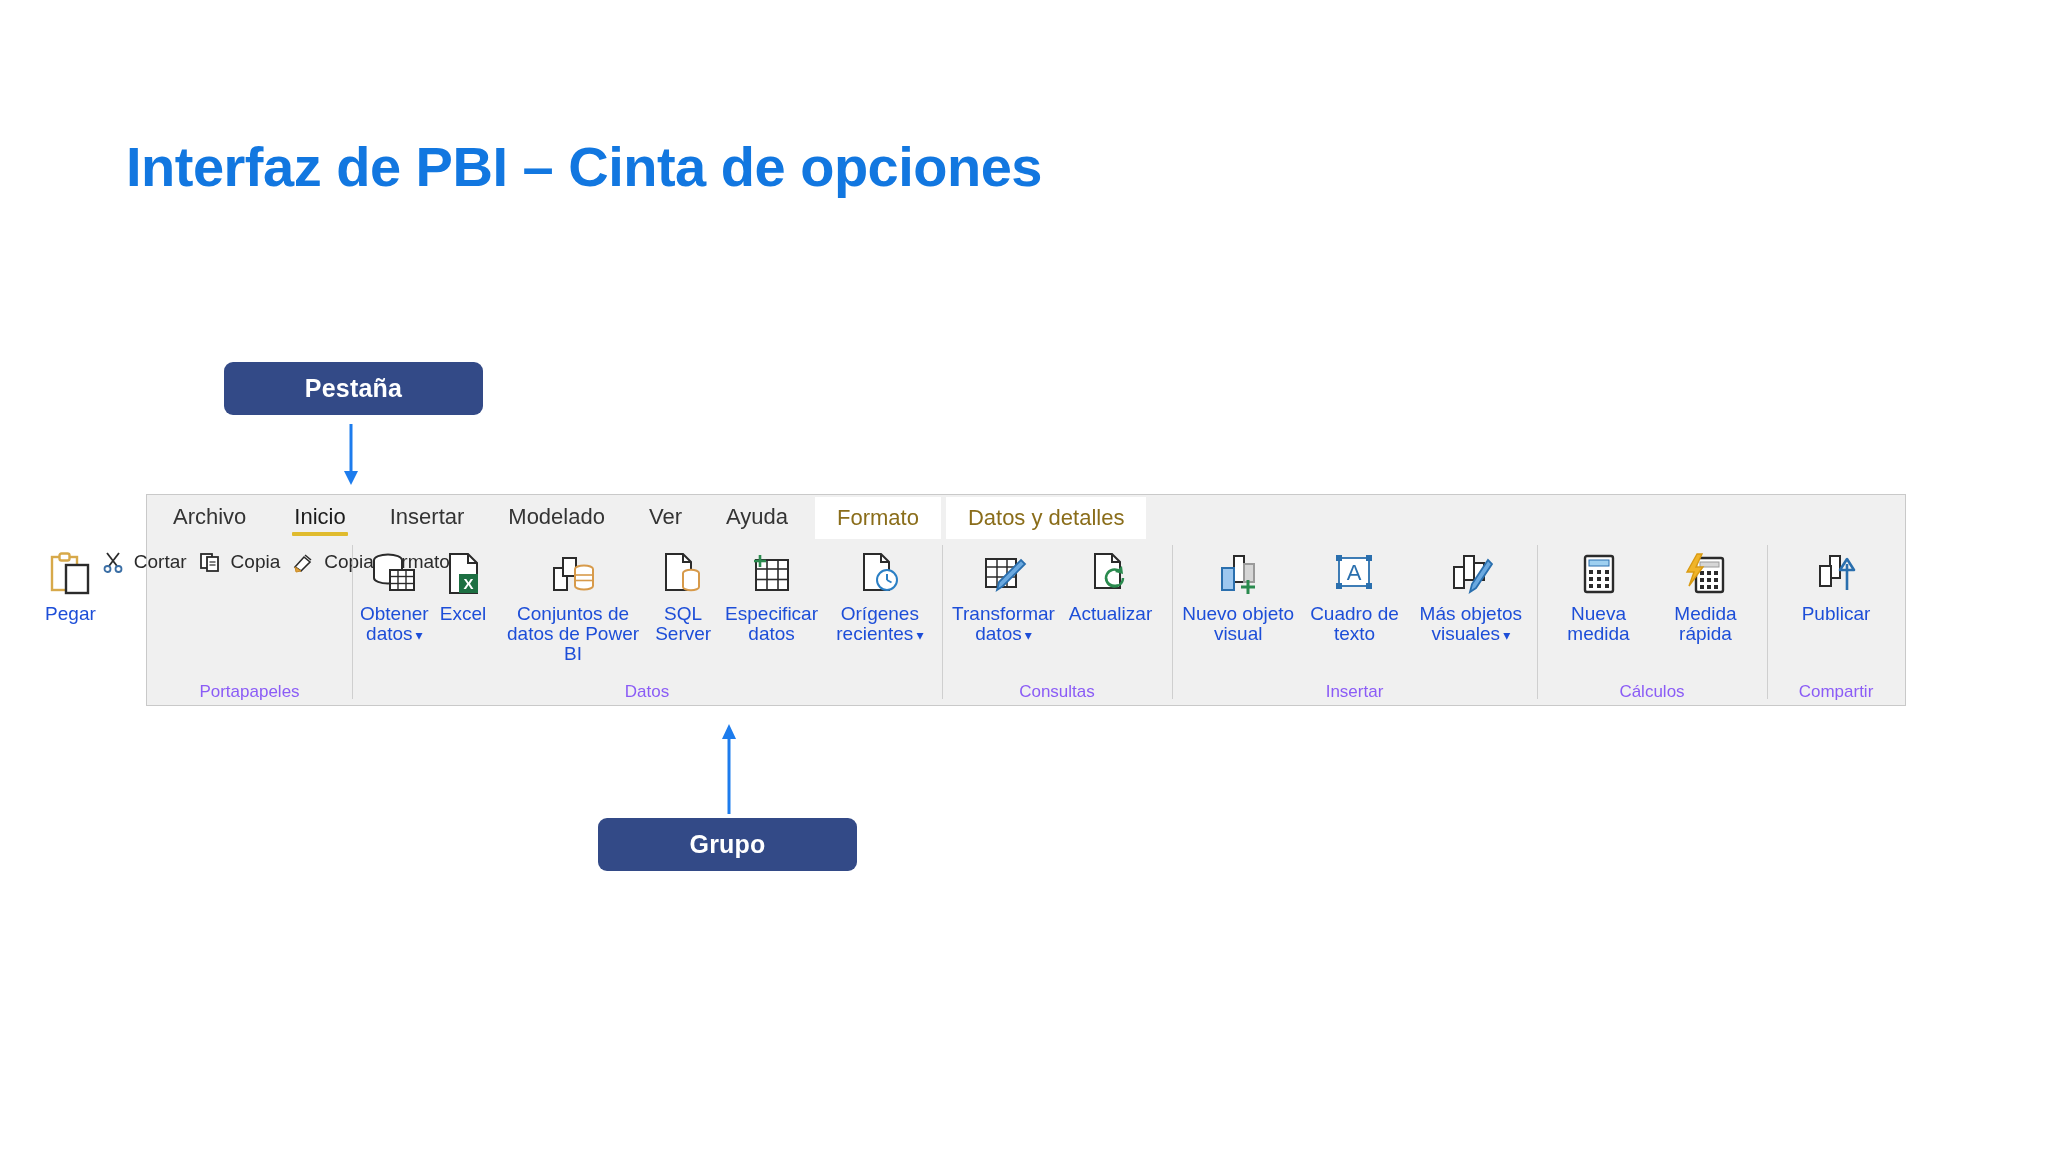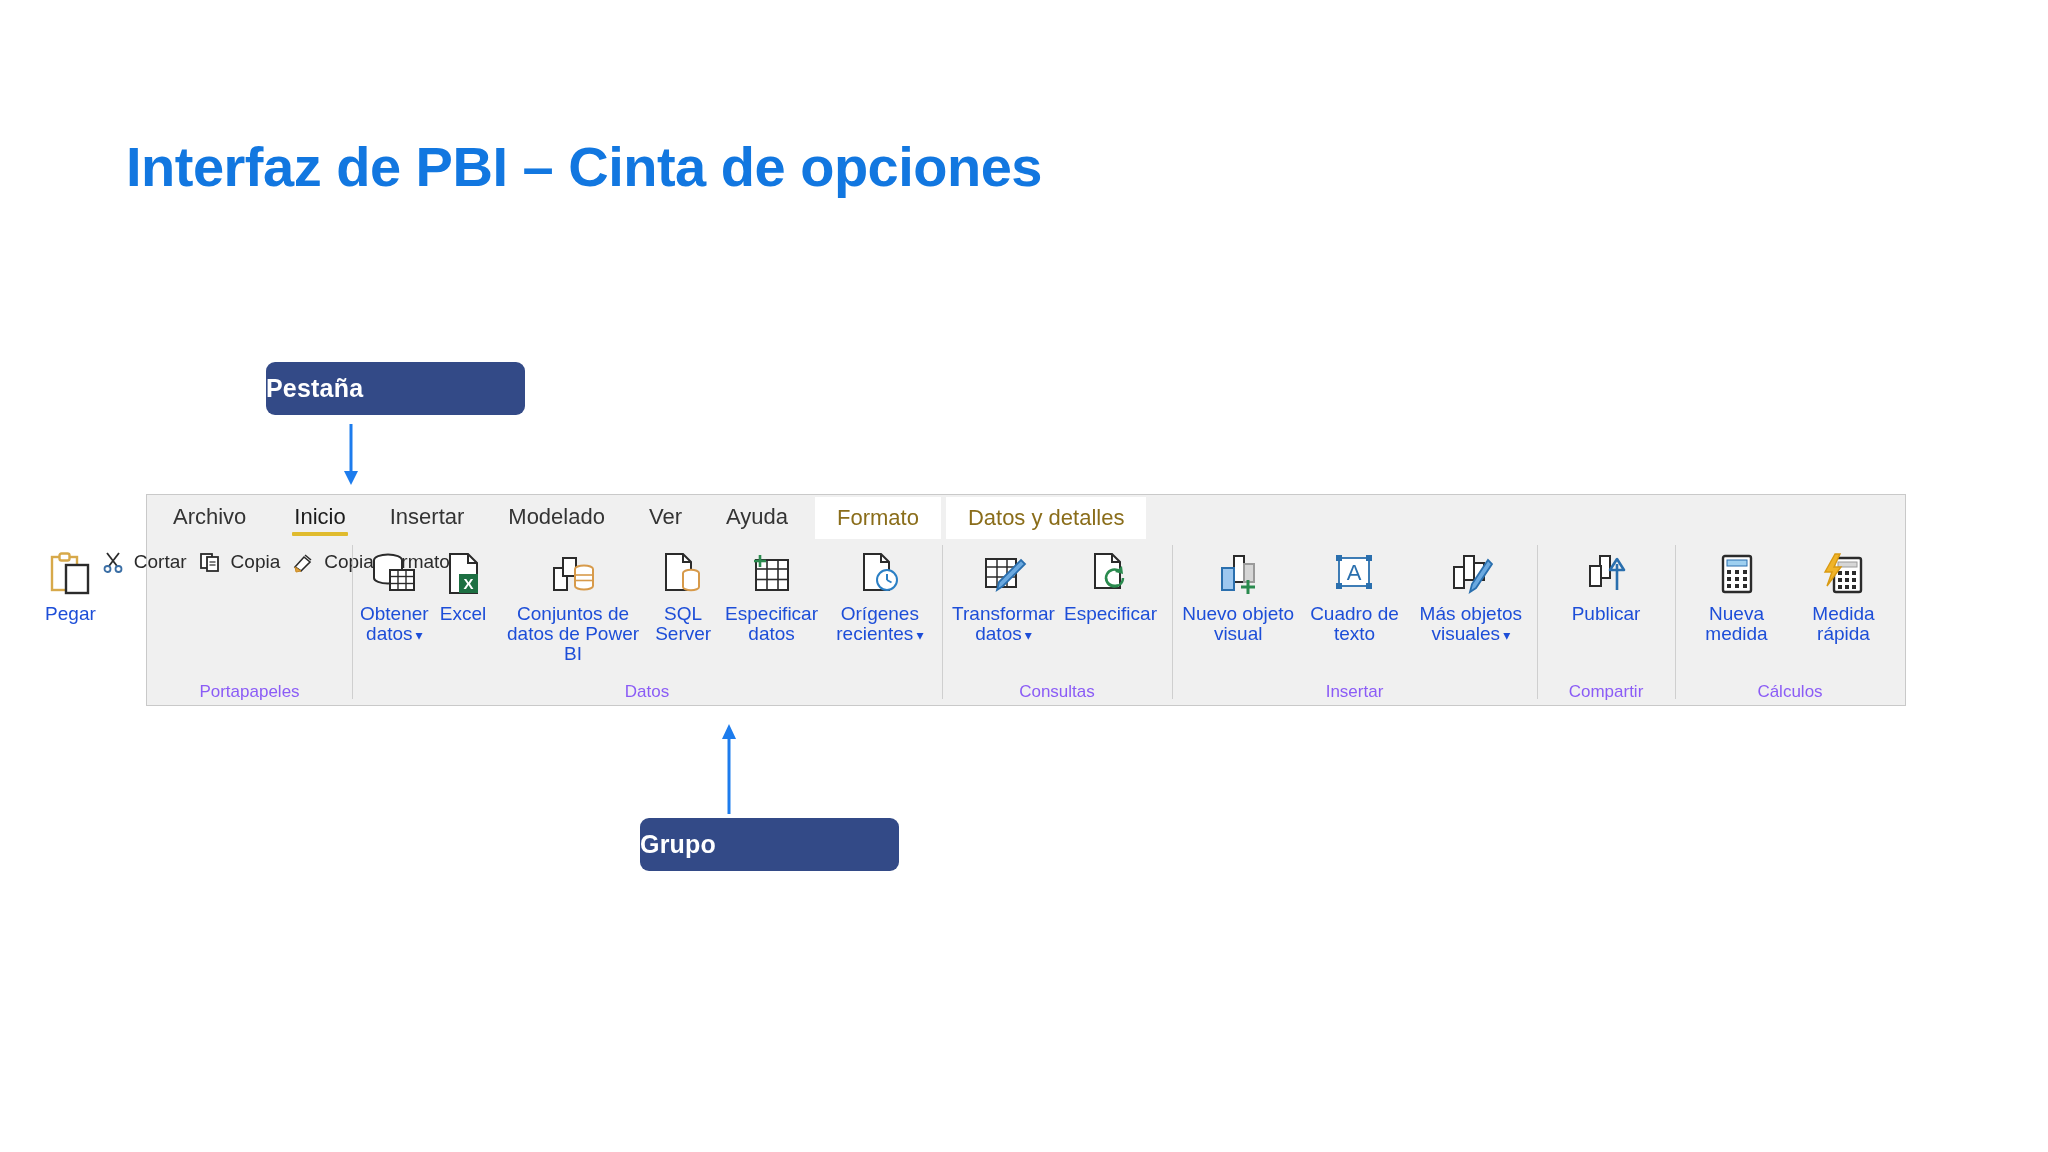--- a/index.html
+++ b/index.html
@@ -25,23 +25,22 @@
   
   .callout {
     position: absolute;
     background: #334a87;
     color: #ffffff;
     border-radius: 9px;
     font-size: 25px;
     font-weight: bold;
     display: flex;
     align-items: center;
-    justify-content: flex-start;
+    justify-content: center;
     letter-spacing: 0.2px;
-    margin-left: 42px;
   }
   #callout-pestana { left: 224px; top: 362px; width: 259px; height: 53px; }
   #callout-grupo   { left: 598px; top: 818px; width: 259px; height: 53px; }
 
   .arrow { position: absolute; }
   .arrow svg { display: block; overflow: visible; }
 
   
   .ribbon {
     position: absolute;
@@ -355,21 +354,21 @@
           <div class="big-btn w-med">
             <span class="glyph">
               <svg width="44" height="44" viewBox="0 0 44 44">
                 <path d="M6 2 H23 L31 10 V36 H6 Z" fill="#fff" stroke="#2b2b2b" stroke-width="2"></path>
                 <path d="M23 2 V10 H31" fill="none" stroke="#2b2b2b" stroke-width="2"></path>
                 <path d="M34 26 a8.5 8.5 0 1 1 -3.2 -6.6" fill="none" stroke="#2a8a4e" stroke-width="2.4"></path>
                 <polygon points="33,14 34,22 26,20" fill="#2a8a4e"></polygon>
                 <path d="M17 26 a8.5 8.5 0 0 0 12 7" fill="none" stroke="#2a8a4e" stroke-width="2.4"></path>
               </svg>
             </span>
-            <span class="lbl">Especificar</span>
+            <span class="lbl">Actualizar</span>
           </div>
         </div>
         <div class="group-label">Consultas</div>
       </div>
 
       <div class="group" style="width:365px;">
         <div class="group-body">
           <div class="big-btn w-med">
             <span class="glyph">
               <svg width="46" height="44" viewBox="0 0 46 44">
@@ -401,37 +400,20 @@
                 <rect x="16" y="4" width="10" height="24" fill="#fff" stroke="#2b2b2b" stroke-width="2"></rect>
                 <rect x="26" y="11" width="10" height="17" fill="#fff" stroke="#2b2b2b" stroke-width="2"></rect>
                 <rect x="6" y="15" width="10" height="21" fill="#fff" stroke="#2b2b2b" stroke-width="2"></rect>
                 <path d="M22 40 L24 32 L40 8 L44 12 L28 36 Z" fill="#6ba9e0" stroke="#2a6fae" stroke-width="1.8"></path>
               </svg>
             </span>
             <span class="lbl"><span>Más objetos visuales</span><span class="caret">▾</span></span>
           </div>
         </div>
         <div class="group-label">Insertar</div>
-      </div>
-
-      <div class="group" style="width:138px;">
-        <div class="group-body">
-          <div class="big-btn w-med">
-            <span class="glyph">
-              <svg width="46" height="44" viewBox="0 0 46 44">
-                <rect x="17" y="4" width="10" height="22" fill="#fff" stroke="#2b2b2b" stroke-width="2"></rect>
-                <rect x="7" y="14" width="11" height="20" fill="#fff" stroke="#2b2b2b" stroke-width="2"></rect>
-                <line x1="34" y1="12" x2="34" y2="38" stroke="#2a6fae" stroke-width="2.6"></line>
-                <polygon points="34,7 27,18 41,18" fill="none" stroke="#2a6fae" stroke-width="2.6" stroke-linejoin="round"></polygon>
-              </svg>
-            </span>
-            <span class="lbl">Publicar</span>
-          </div>
-        </div>
-        <div class="group-label">Compartir</div>
       </div>
 
       <div class="group" style="width:230px;">
         <div class="group-body">
           <div class="big-btn w-med">
             <span class="glyph">
               <svg width="40" height="44" viewBox="0 0 40 44">
                 <rect x="6" y="4" width="28" height="36" rx="2" fill="#fff" stroke="#2b2b2b" stroke-width="2.4"></rect>
                 <rect x="10" y="8" width="20" height="6" fill="#9fd0f0" stroke="#2a6fae" stroke-width="1"></rect>
                 <rect x="10" y="18" width="4" height="4" fill="#2b2b2b"></rect>
@@ -463,15 +445,32 @@
                   <rect x="30" y="33" width="4" height="4" fill="#2b2b2b"></rect>
                 <polygon points="13,2 3,20 10,20 5,34 19,15 12,15 18,2" fill="#f0b429" stroke="#d99a12" stroke-width="1.4"></polygon>
               </svg>
             </span>
             <span class="lbl">Medida rápida</span>
           </div>
         </div>
         <div class="group-label">Cálculos</div>
       </div>
 
+      <div class="group" style="width:138px;">
+        <div class="group-body">
+          <div class="big-btn w-med">
+            <span class="glyph">
+              <svg width="46" height="44" viewBox="0 0 46 44">
+                <rect x="17" y="4" width="10" height="22" fill="#fff" stroke="#2b2b2b" stroke-width="2"></rect>
+                <rect x="7" y="14" width="11" height="20" fill="#fff" stroke="#2b2b2b" stroke-width="2"></rect>
+                <line x1="34" y1="12" x2="34" y2="38" stroke="#2a6fae" stroke-width="2.6"></line>
+                <polygon points="34,7 27,18 41,18" fill="none" stroke="#2a6fae" stroke-width="2.6" stroke-linejoin="round"></polygon>
+              </svg>
+            </span>
+            <span class="lbl">Publicar</span>
+          </div>
+        </div>
+        <div class="group-label">Compartir</div>
+      </div>
+
     </div>
   </div>
 </div>
 
 </body></html>

